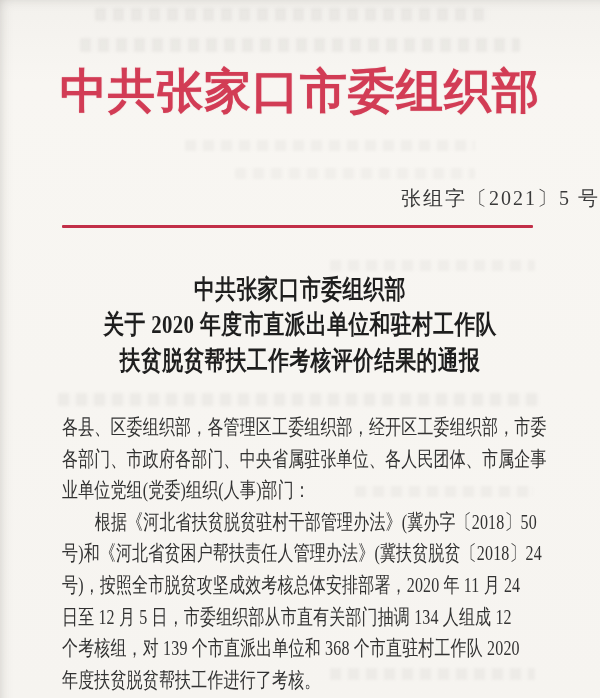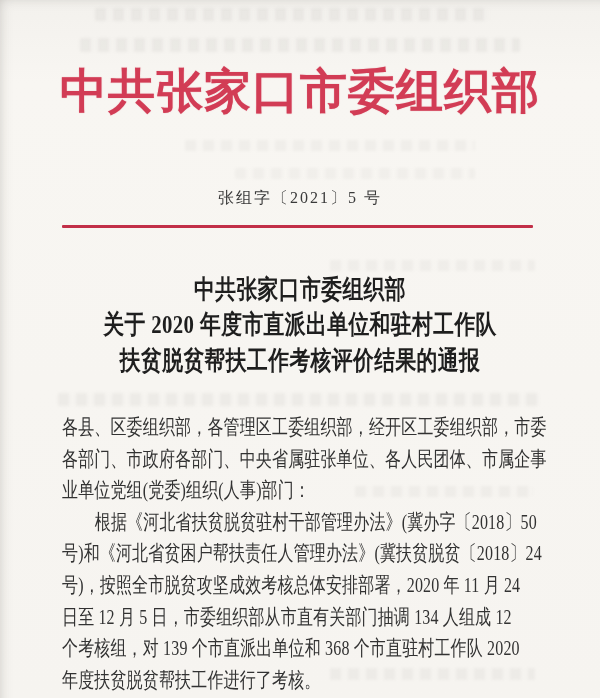--- a/index.html
+++ b/index.html
@@ -47,22 +47,22 @@
     font-weight: 900;
     letter-spacing: 1px;
     color: #d23c55;
     text-shadow: 0 0 1px rgba(210,60,85,0.55);
     white-space: nowrap;
   }
   .doc-number {
     position: absolute;
     top: 186px; left: 0;
     width: 100%;
-    text-align: center;
-    font-size: 16px;
+    text-align: right;
+    font-size: 20px;
     line-height: 24px;
     letter-spacing: 2px;
     color: #3a3a3a;
   }
   .red-rule {
     position: absolute;
     top: 225px; left: 62px;
     width: 471px; height: 3px;
     background: #c22f48;
     border-radius: 1px;

